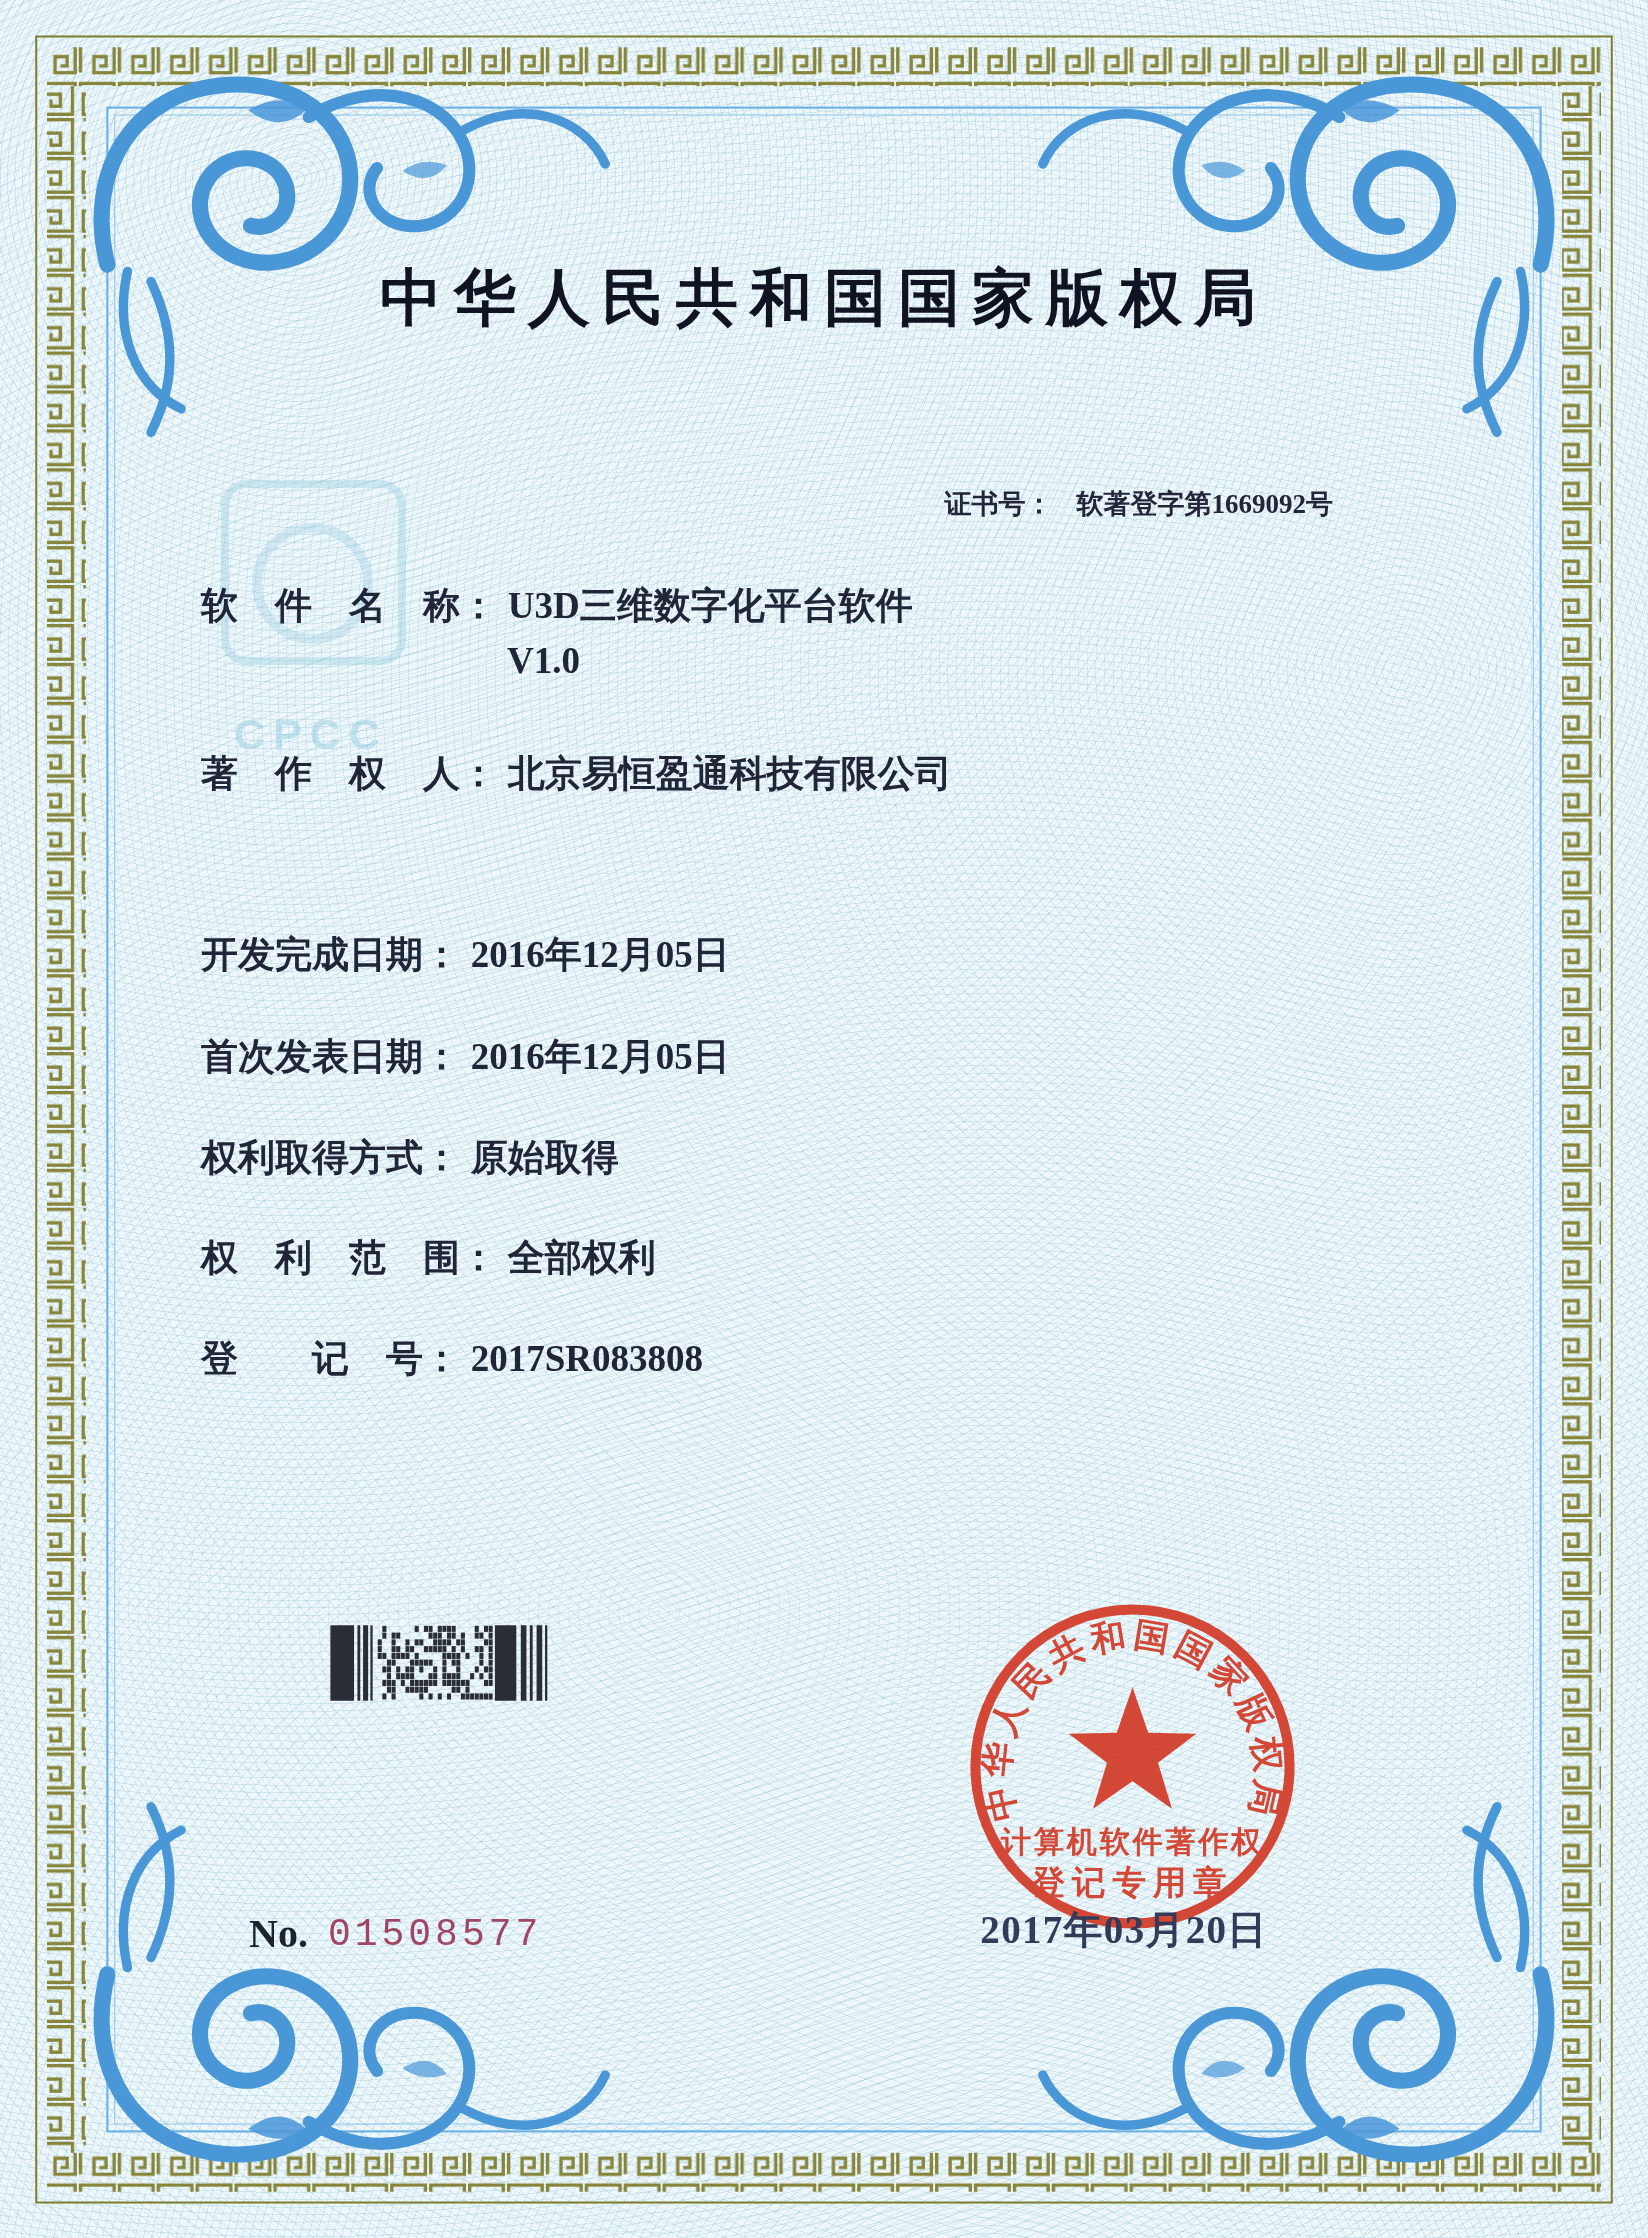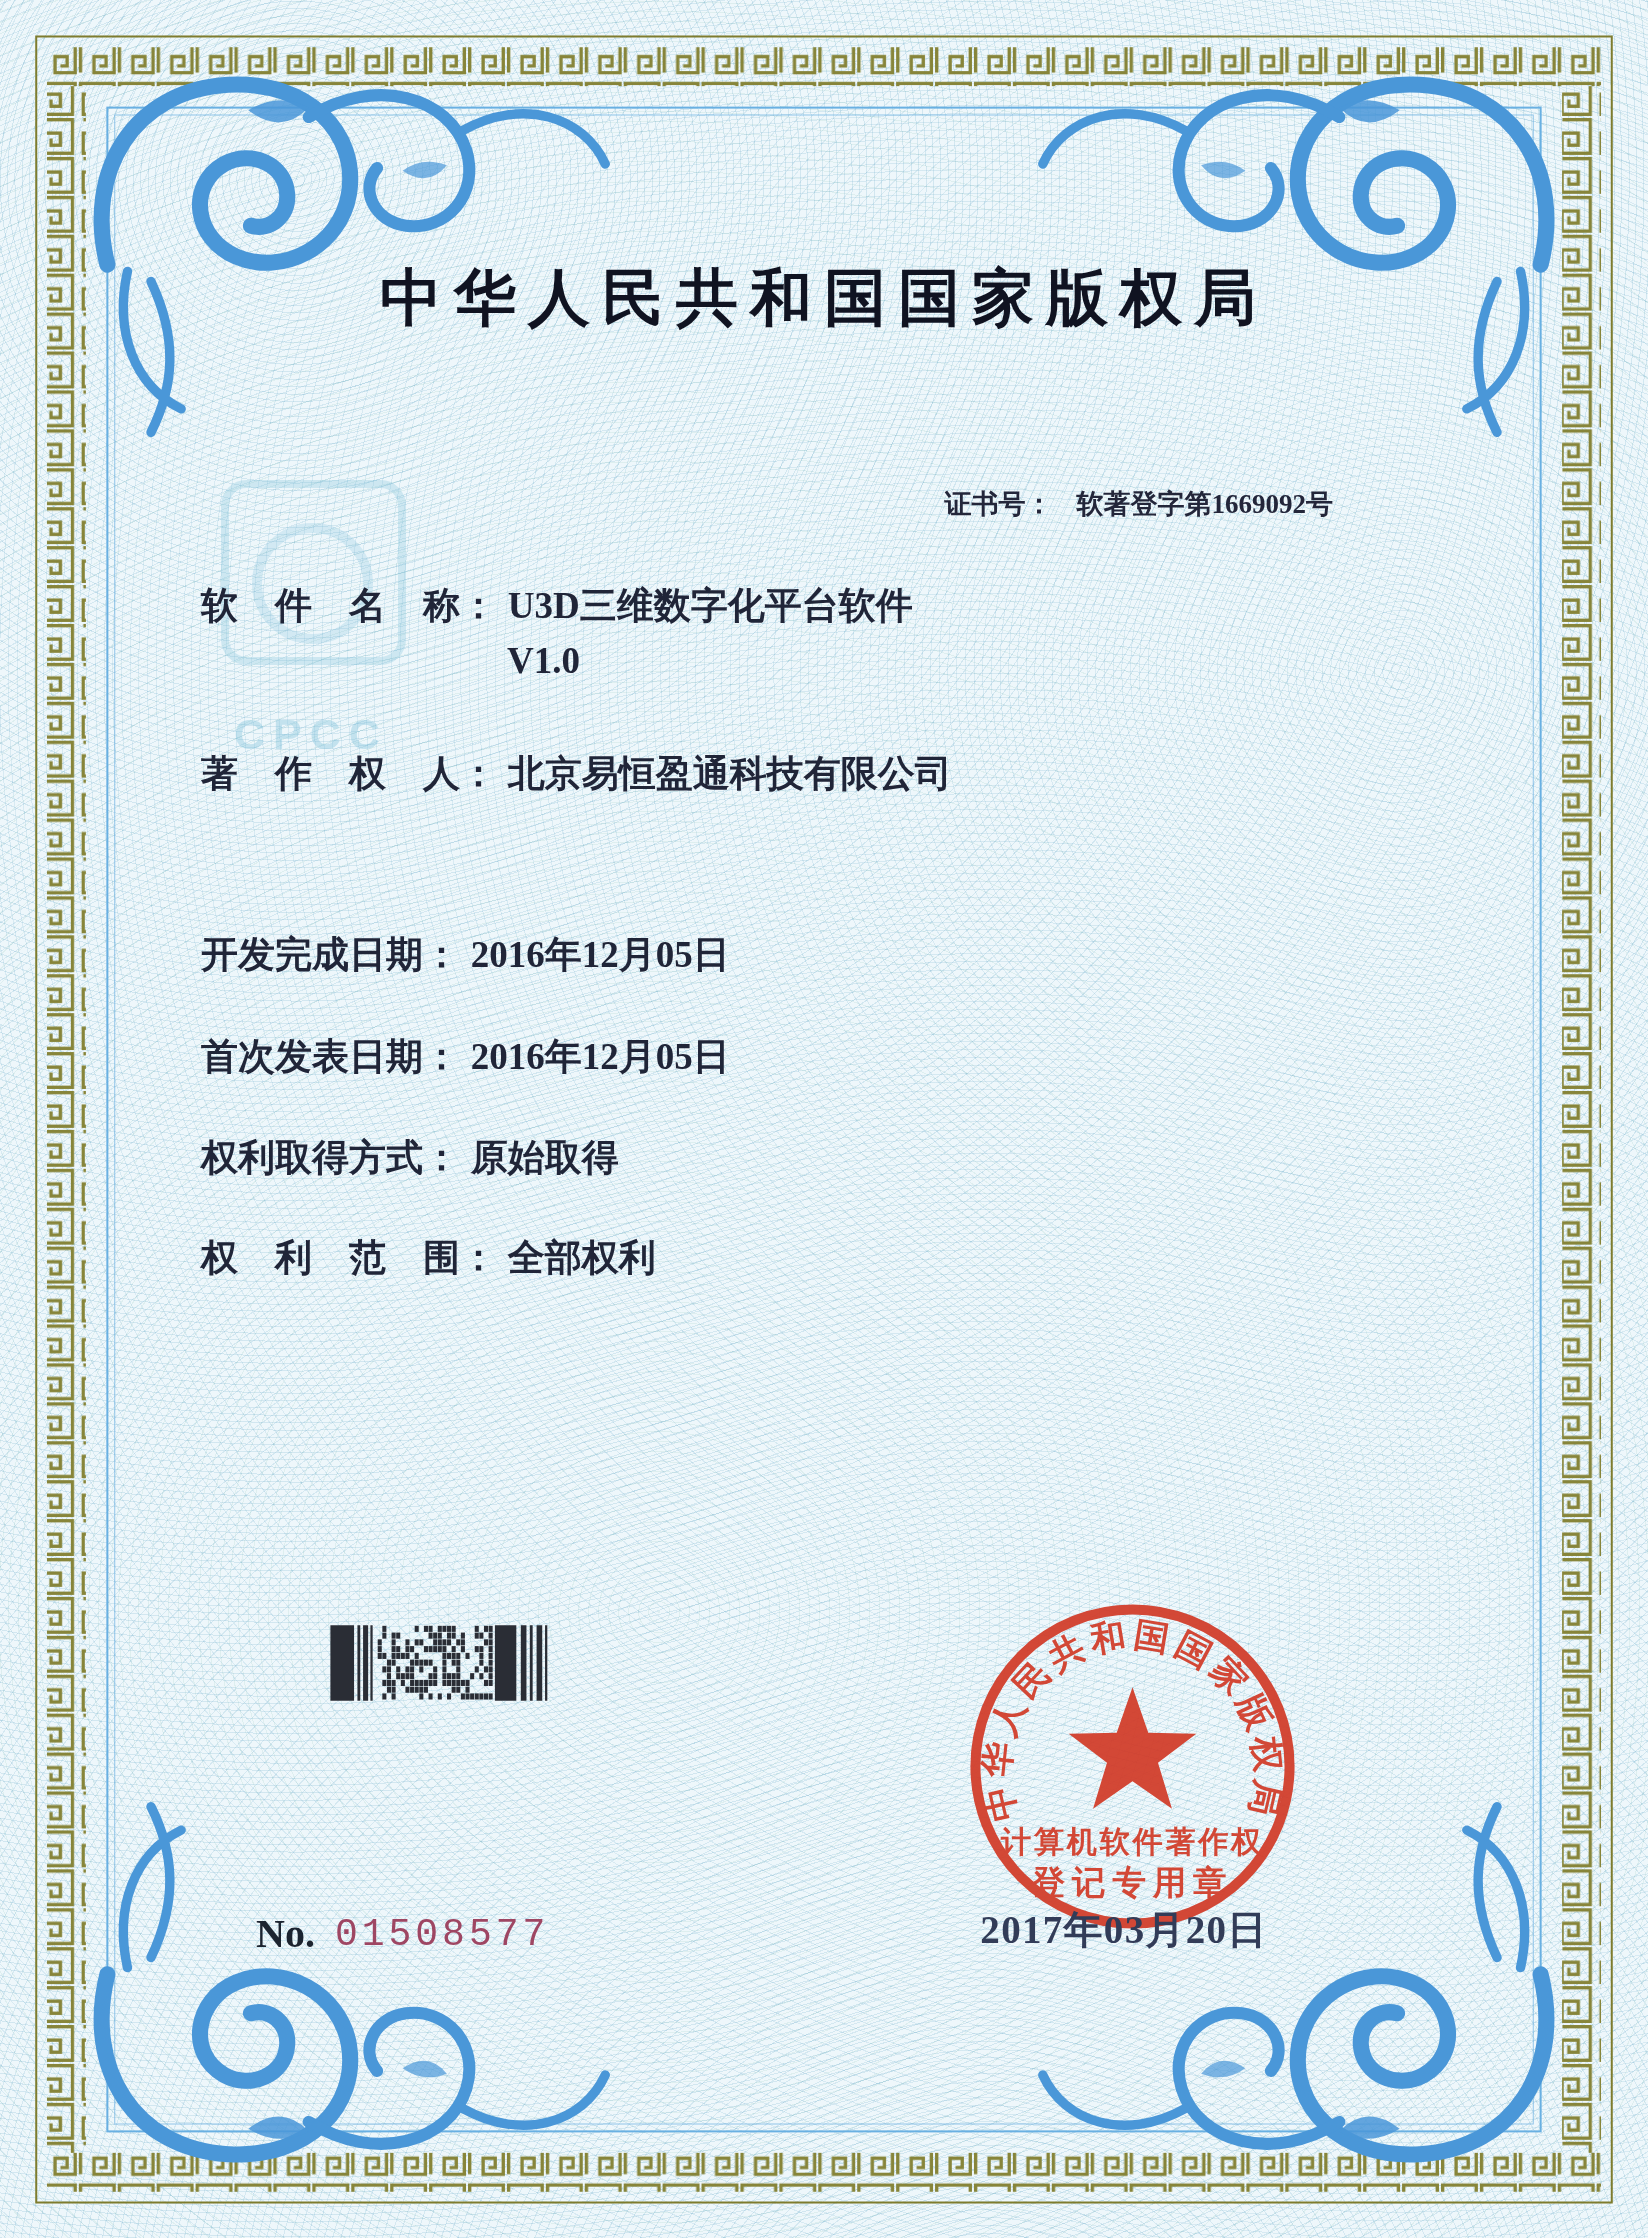--- a/index.html
+++ b/index.html
@@ -23,21 +23,21 @@
              text-shadow:1.3px 0 0 #0d1020;}
   .certno{right:315px;top:486px;font-size:27px;font-weight:700;color:#23263a;white-space:nowrap;}
   .certno .val{margin-left:24px;}
   
   .frow{left:201px;font-size:37px;font-weight:700;color:#202538;white-space:nowrap;}
   .frow .fv{margin-left:10.7px;}
   .ver-line{left:507px;font-size:37px;font-weight:700;color:#202538;}
   
   .body-line{font-size:37px;font-weight:700;color:#242a40;letter-spacing:1.3px;white-space:nowrap;}
   
-  .serial{left:256px;top:1910px;white-space:nowrap;}
+  .serial{left:249px;top:1910px;white-space:nowrap;}
   .serial .no-label{font-size:40px;font-weight:700;color:#1c2430;}
   .serial .no-num{font-family:"Liberation Mono", monospace;font-size:38px;color:#9e4663;
                   letter-spacing:4px;margin-left:20px;position:relative;top:-2px;font-weight:400;}
   .issue-date{left:936px;top:1903px;width:376px;text-align:center;font-size:39px;
               font-weight:700;color:#323c58;letter-spacing:1.3px;z-index:6;}
   
   .wm-square{left:221px;top:480px;width:169px;height:169px;border:8px solid rgba(130,195,220,.30);
              border-radius:25.5px;z-index:0;}
   .wm-ring{left:252px;top:523px;width:101px;height:101px;border:10.7px solid rgba(130,195,220,.26);
            border-radius:50%;z-index:0;}
@@ -113,20 +113,23 @@
   </div>
 
   <div class="abs txt frow" style="top:1133px">
     <span>权利取得方式：</span><span class="fv">原始取得</span>
   </div>
 
   <div class="abs txt frow" style="top:1233px">
     <span>权　利　范　围：</span><span class="fv">全部权利</span>
   </div>
 
+  <div class="abs txt frow" style="top:1334px">
+    <span>登　　记　号：</span><span class="fv">2017SR083808</span>
+  </div>
 
 
   <svg class="abs bc-svg" width="232" height="80" viewBox="0 0 410 142">
     <g fill="#2a2d35">
       <rect x="14" y="4" width="42" height="134"></rect>
       <rect x="62" y="4" width="5" height="134"></rect>
       <rect x="72" y="4" width="9" height="134"></rect>
       <rect x="85" y="4" width="4" height="134"></rect>
       <rect x="306" y="4" width="38" height="134"></rect>
       <rect x="352" y="4" width="10" height="134"></rect>

